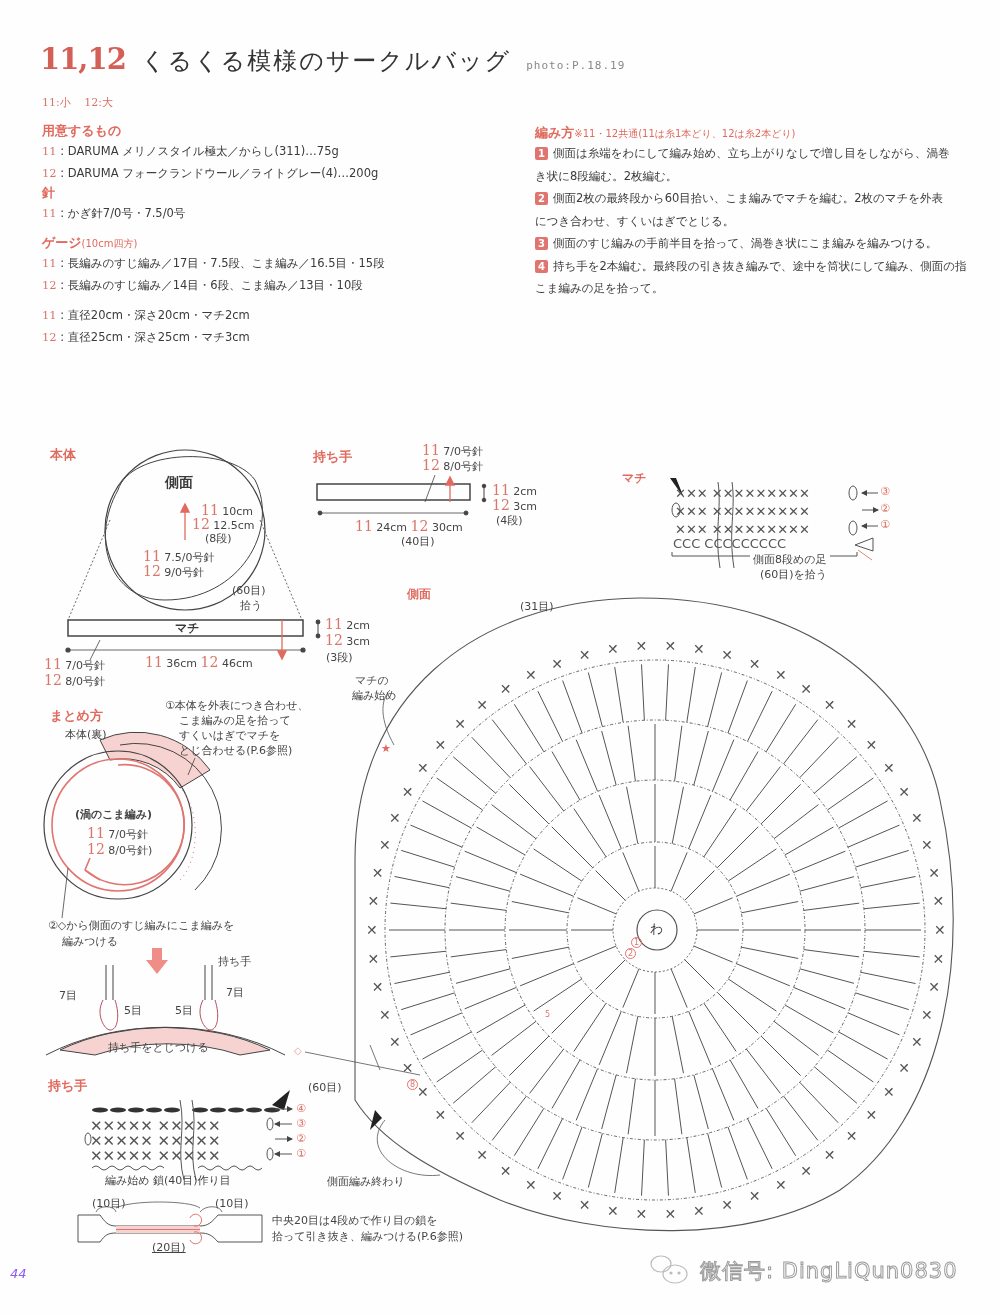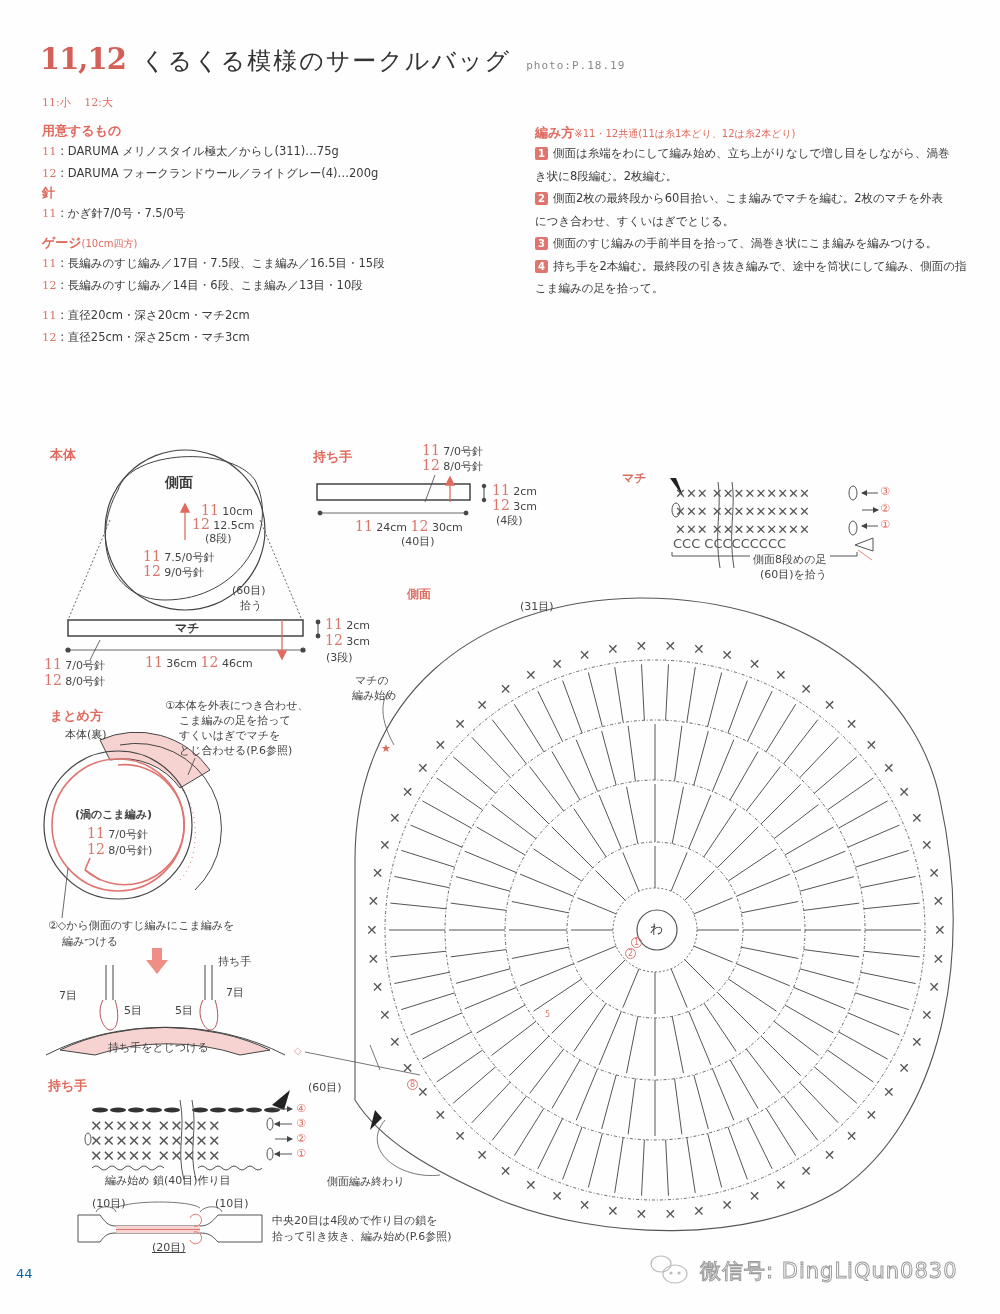--- a/index.html
+++ b/index.html
@@ -501,17 +501,17 @@
 <div class="abs pink" style="left:296px;top:1102px;font-size:11px;">④</div>
 <div class="abs pink" style="left:296px;top:1117px;font-size:11px;">③</div>
 <div class="abs pink" style="left:296px;top:1132px;font-size:11px;">②</div>
 <div class="abs pink" style="left:296px;top:1147px;font-size:11px;">①</div>
 <div class="abs lbl" style="left:105px;top:1173px;">編み始め 鎖(40目)作り目</div>
 <div class="abs lbl" style="left:92px;top:1196px;">(10目)</div>
 <div class="abs lbl" style="left:152px;top:1240px;text-decoration:underline;">(20目)</div>
 <div class="abs lbl" style="left:215px;top:1196px;">(10目)</div>
 <div class="abs lbl" style="left:272px;top:1213px;line-height:16px;">
   <div>中央20目は4段めで作り目の鎖を</div>
-  <div>拾って引き抜き、編み始め(P.6参照)</div>
-</div>
-
-<div class="abs" style="left:16px;top:1266px;font-size:13px;color:#0369a1;">44</div>
+  <div>拾って引き抜き、編みつける(P.6参照)</div>
+</div>
+
+<div class="abs" style="left:10px;top:1266px;font-size:13px;color:#8b5cf6;font-style:italic;">44</div>
 <div class="abs" style="left:700px;top:1257px;font-size:21px;color:#fff;-webkit-text-stroke:1px #9a9a9a;letter-spacing:1px;">微信号: DingLiQun0830</div>
 
 </body></html>

